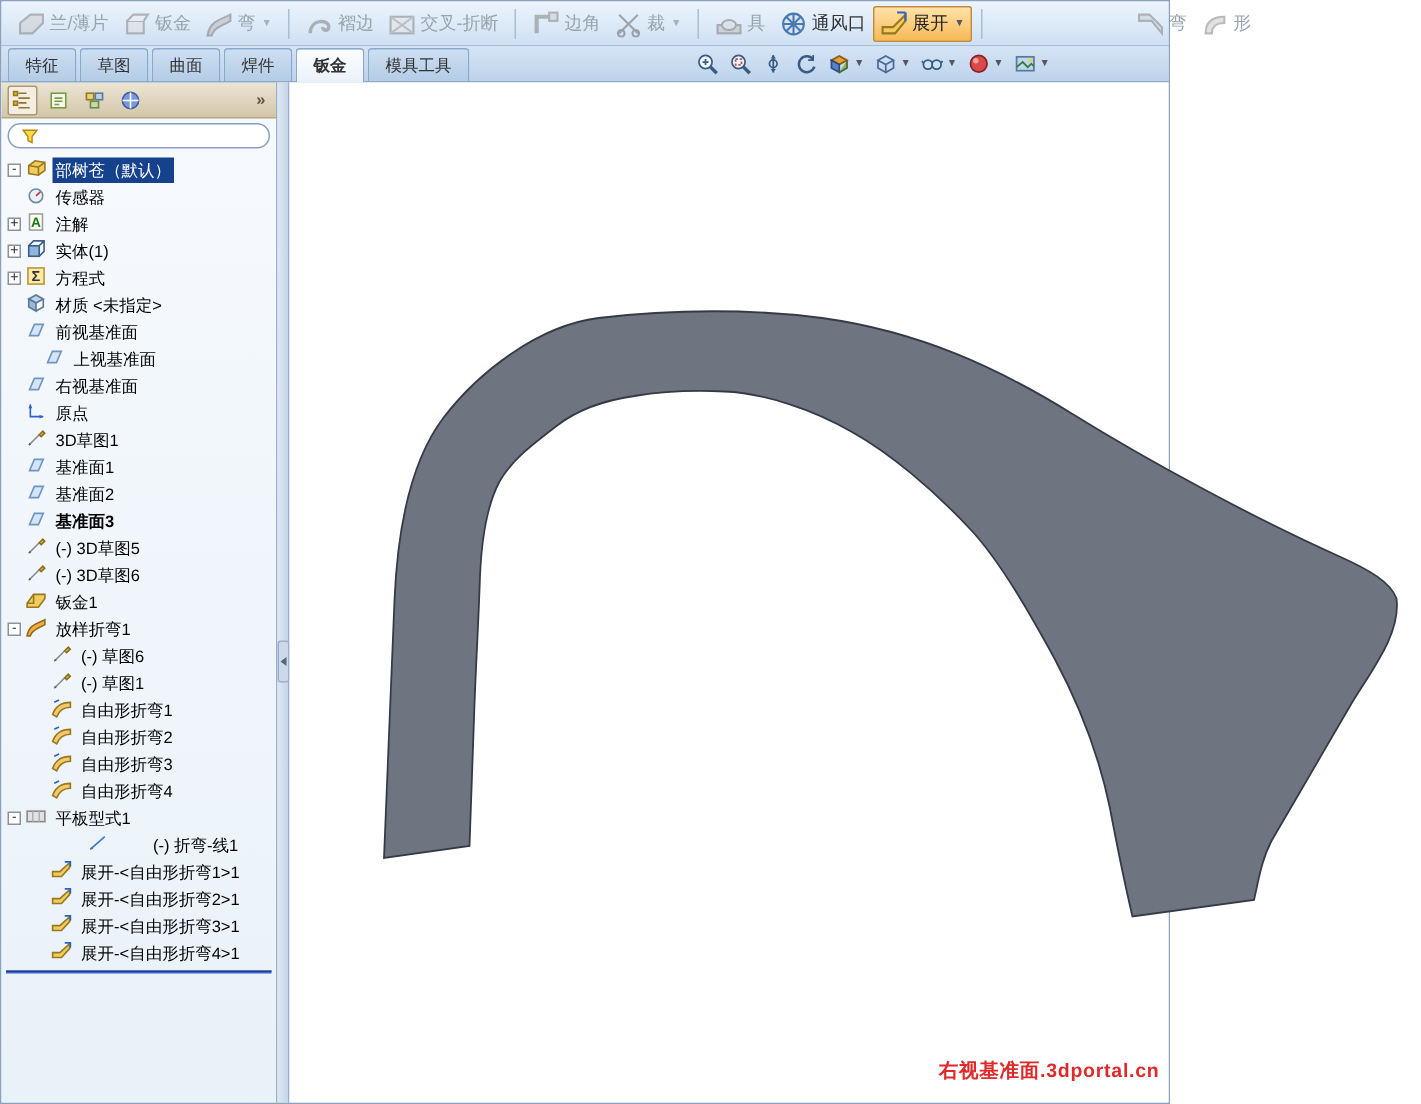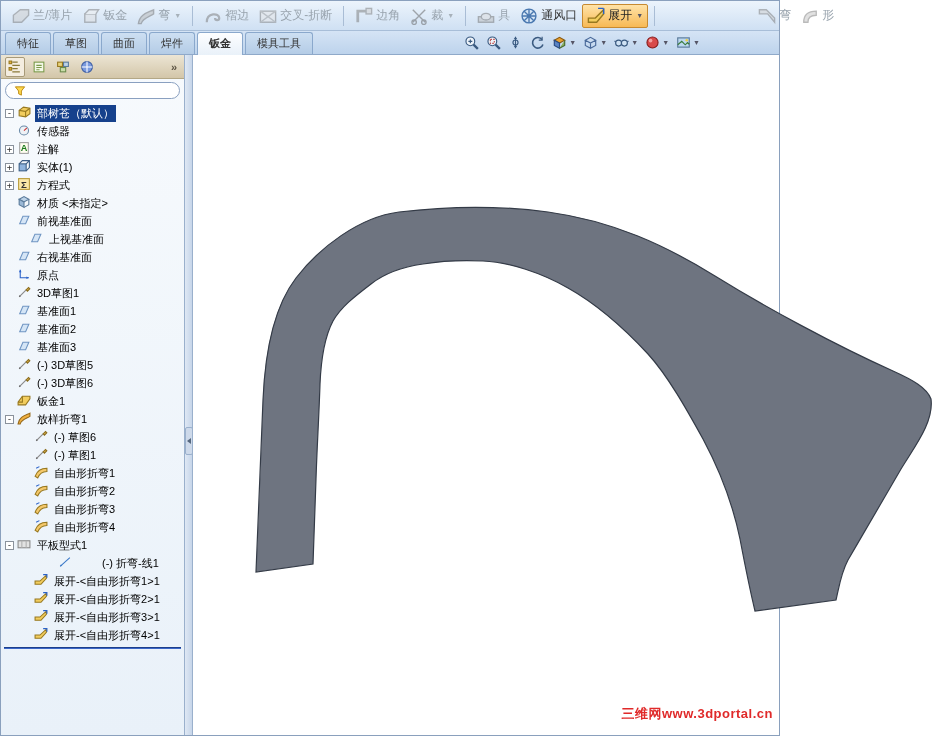--- a/index.html
+++ b/index.html
@@ -420,21 +420,21 @@
               </svg></span>
             <span class="tree-label" data-name="tree-item-label">基准面1</span>
           </div>
           <div class="tree-row" data-name="tree-item" style="padding-left: 4px;">
             <span class="expand-spacer"></span>
             <span class="tree-icon" data-name="plane-icon"><svg width="14" height="14" viewBox="0 0 13 13">
                 <path d="M2.5 10 L5.5 3 L11 3 L8 10 Z" fill="#cfe2f4" fill-opacity="0.85" stroke="#6f95c2"></path>
               </svg></span>
             <span class="tree-label" data-name="tree-item-label">基准面2</span>
           </div>
-          <div class="tree-row" data-name="tree-item" style="padding-left: 4px;">
+          <div class="tree-row" data-name="tree-item" style="padding-left: 4px; font-weight: bold;">
             <span class="expand-spacer"></span>
             <span class="tree-icon" data-name="plane-icon"><svg width="14" height="14" viewBox="0 0 13 13">
                 <path d="M2.5 10 L5.5 3 L11 3 L8 10 Z" fill="#cfe2f4" fill-opacity="0.85" stroke="#6f95c2"></path>
               </svg></span>
             <span class="tree-label" data-name="tree-item-label">基准面3</span>
           </div>
           <div class="tree-row" data-name="tree-item" style="padding-left: 4px;">
             <span class="expand-spacer"></span>
             <span class="tree-icon" data-name="sketch-icon"><svg width="14" height="14" viewBox="0 0 13 13">
                 <path d="M2 11 L8.5 4.5" stroke="#8a8a8a" fill="none"></path>
@@ -572,17 +572,17 @@
     <div class="splitter" data-name="panel-splitter">
       <div class="splitter-handle" data-name="splitter-collapse-handle">
         <span class="tri" data-name="collapse-arrow-icon"></span>
       </div>
     </div>
 
     <div class="canvas" data-name="model-viewport">
       <svg id="viewport-svg" width="755" height="682" viewBox="0 0 755 682" data-name="model-viewport-svg">
         <path id="shape-path" data-name="flattened-sheet-metal-shape" d="M 63 517 C 66 455 68 400 70 345 C 72 298 80 253 103 223 C 126 193 166 162 206 157 C 256 151 310 151 355 157 C 420 166 472 190 522 221 C 572 252 642 290 700 316 C 720 325 734 333 738 344 C 741 367 722 391 708 414 C 688 448 672 476 655 505 C 648 518 646 532 643 545 L 562 556 C 556 531 551 505 547 484 C 539 445 525 412 510 384 C 494 355 475 321 455 299 C 429 271 400 247 375 233 C 349 218 316 207 290 206 C 269 205 248 206 230 209 C 209 212 192 218 178 229 C 161 242 148 252 140 266 C 131 283 128 305 127 329 C 126 361 124 392 123 424 C 122 452 121 481 120 509 Z" fill="#6e7480" stroke="#343b47" stroke-width="1.2"></path>
       </svg>
-      <div class="watermark" data-name="watermark-text">三维网www.3dportal.cn</div>
+      <div class="watermark" data-name="watermark-text">右视基准面.3dportal.cn</div>
     </div>
 
   </div>
 </div>
 
 </body></html>

